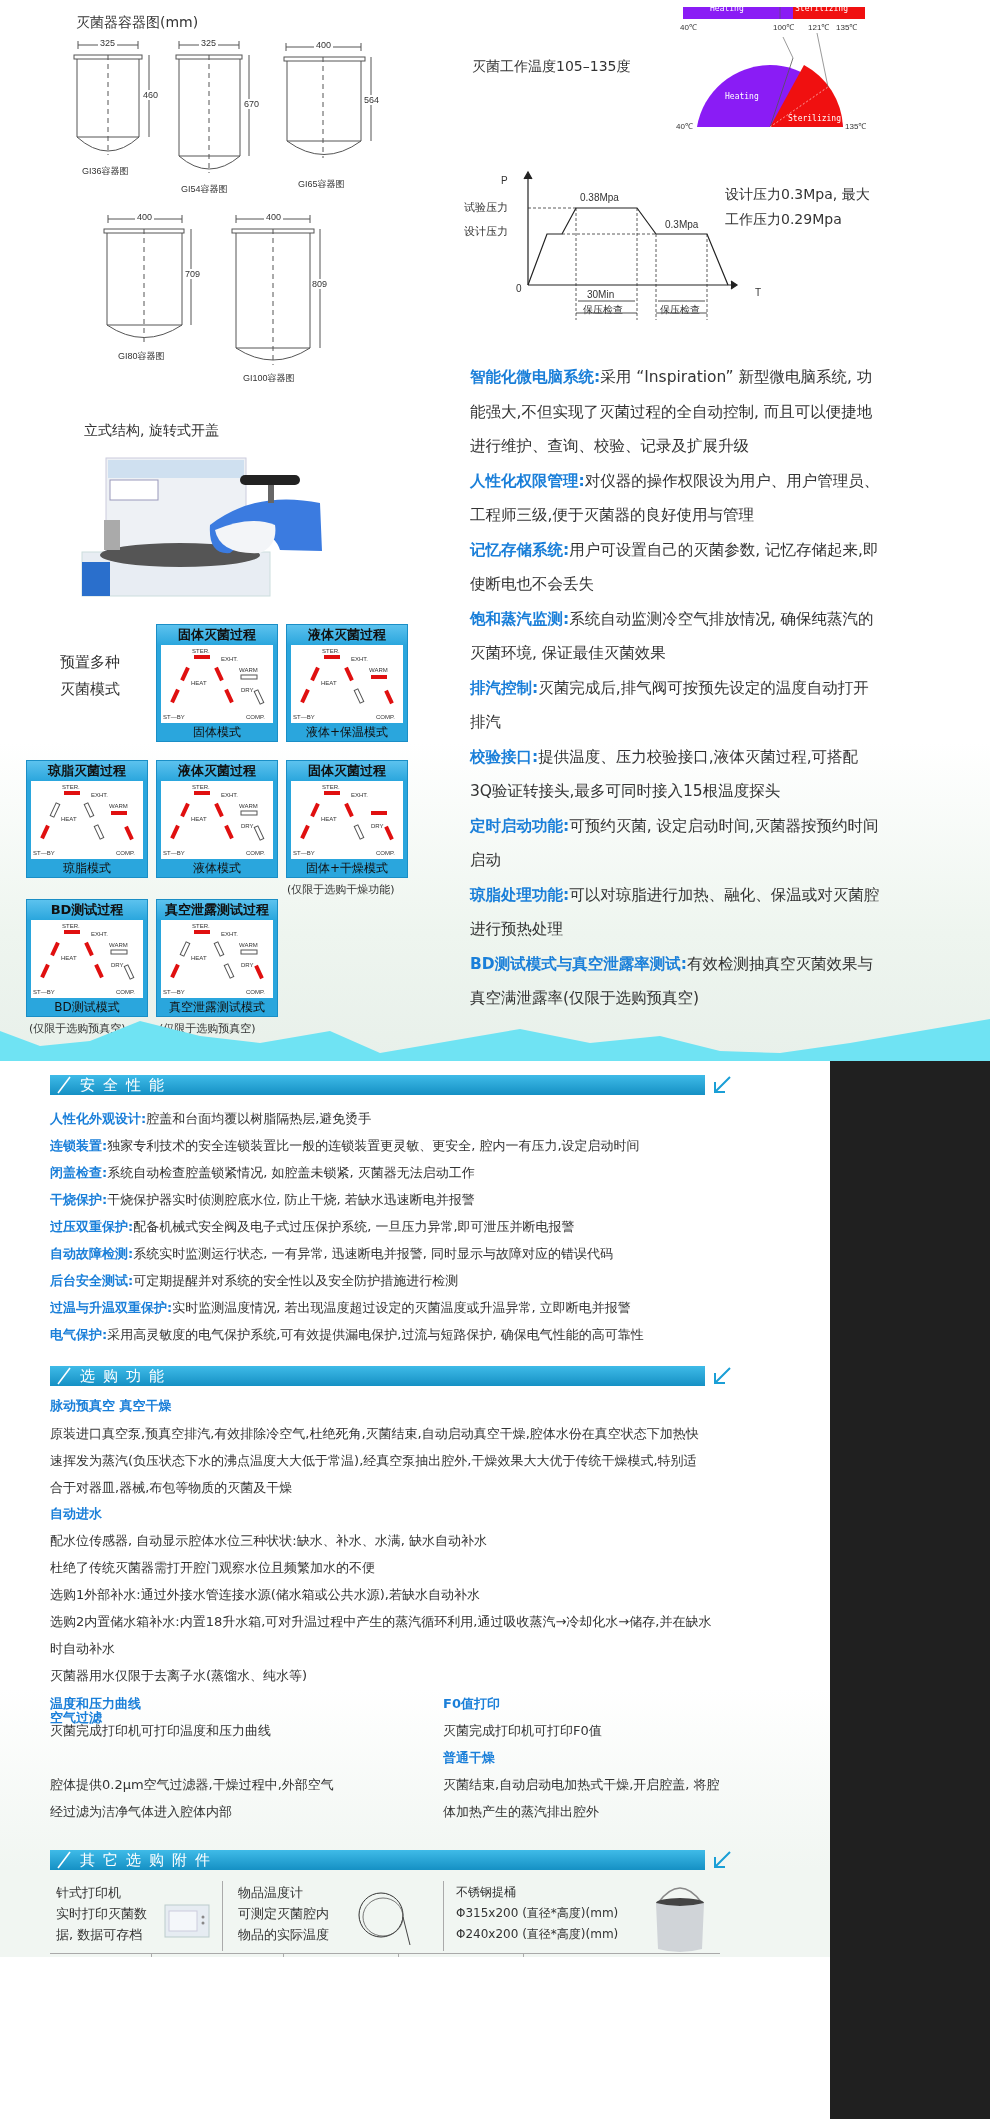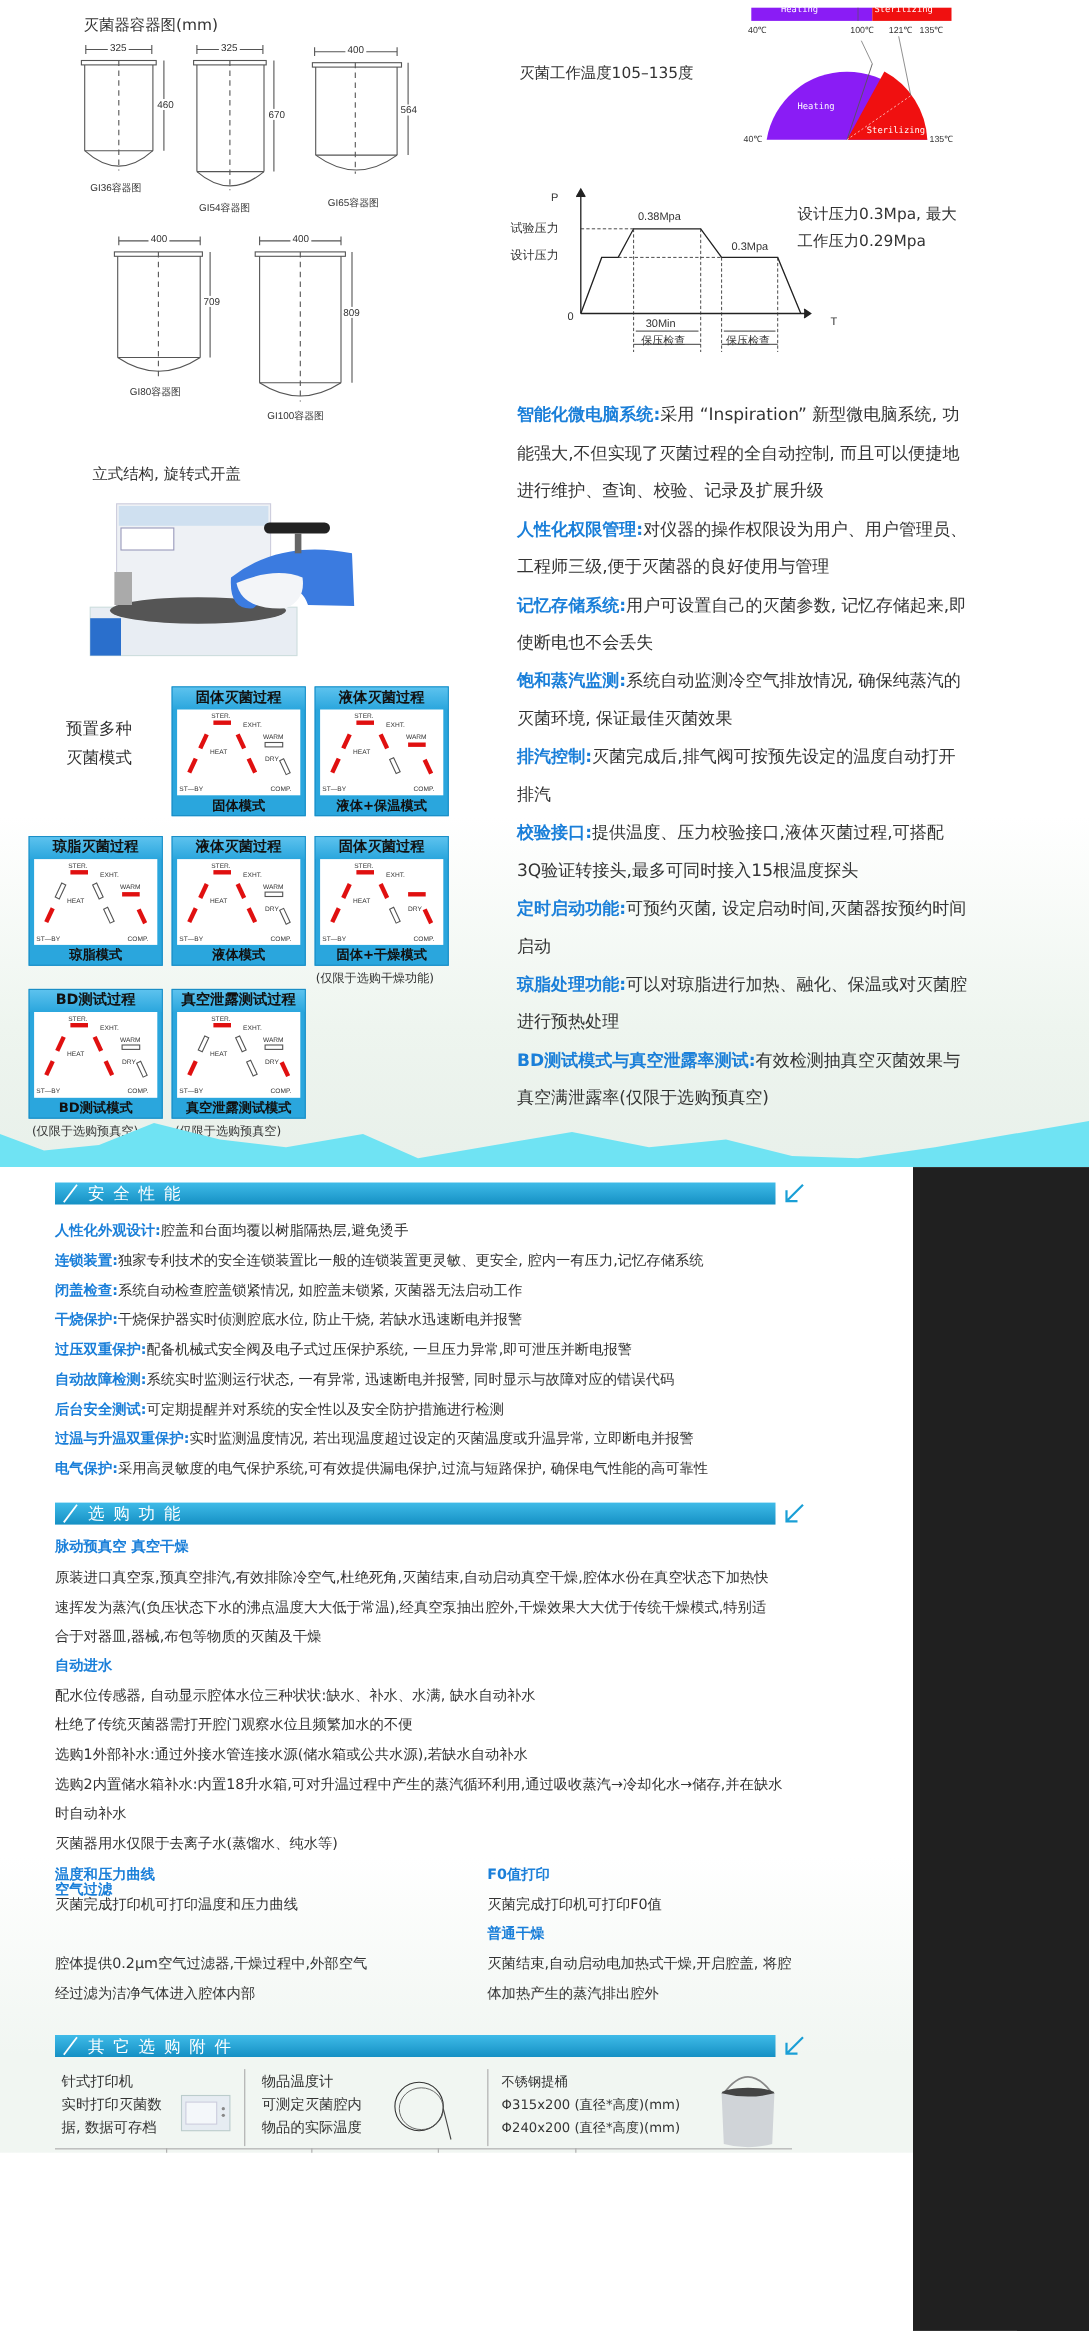--- a/index.html
+++ b/index.html
@@ -8,21 +8,21 @@
   .mtn { position: absolute; left: 0; bottom: 0; width: 990px; height: 70px; }
   .abs { position: absolute; }
   .t-title { font-size: 15px; color: #333; text-align: center; }
   .small-lab { font-size: 9px; color: #333; font-family: "Liberation Sans", sans-serif; text-align: center; }
   .container-svg { position: absolute; }
   .feat { position: absolute; left: 470px; top: 360px; width: 410px; font-size: 15.5px; line-height: 34.5px; color: #333; }
   .feat .k { color: #1a7fd9; font-weight: bold; }
   .mode-box { position: absolute; width: 122px; height: 118px; background: #2aa6dd; border: 1px solid #1a8ec6; }
   .mode-box .hd { height: 20px; text-align: center; color: #111; font-weight: bold; font-size: 13px; line-height: 20px; background: linear-gradient(#5cc2ee, #2aa6dd); }
   .mode-box .bd { position: relative; margin: 0 4px; height: 78px; background: #fff; }
-  .mode-box .ft { height: 18px; text-align: center; color: #111; font-weight: bold; font-size: 12px; line-height: 18px; }
+  .mode-box .ft { height: 18px; text-align: center; color: #111; font-weight: normal; font-size: 12px; line-height: 18px; }
   .mode-note { position: absolute; font-size: 11px; color: #333; }
   .bottom { position: absolute; left: 0; top: 1061px; width: 830px; height: 896px; background: linear-gradient(#ffffff 0%, #ffffff 70%, #f1f6f2 90%); overflow: hidden; }
   .dark { position: absolute; left: 830px; top: 1061px; width: 160px; height: 1058px; background: #202020; }
   .sec-bar { position: absolute; left: 50px; width: 655px; height: 20px; background: linear-gradient(#3fbbe8, #1590c4); }
   .sec-bar .lab { position: absolute; left: 30px; top: 0; color: #fff; font-size: 15px; letter-spacing: 8px; line-height: 20px; }
   .sec-bar .slash { position: absolute; left: 6px; top: 0; width: 20px; height: 20px; }
   .sec-arrow { position: absolute; left: 712px; width: 20px; height: 20px; }
   .li { position: absolute; left: 50px; font-size: 13px; color: #333; white-space: nowrap; }
   .li .k { color: #1a7fd9; font-weight: bold; }
   .opt-h { position: absolute; font-size: 13px; color: #1a7fd9; font-weight: bold; }
@@ -388,21 +388,21 @@
     <svg class="slash" viewBox="0 0 20 20">
         <line x1="2" y1="18" x2="14" y2="2" stroke="#fff" stroke-width="1.6"></line>
       </svg>
     <span class="lab">安全性能</span>
   </div>
   <svg class="sec-arrow" style="top:14px" viewBox="0 0 20 20">
       <path d="M18 2 L3 17 M3 7 L3 17 L13 17" stroke="#1a9fd6" stroke-width="2" fill="none"></path>
     </svg>
 
   <div class="li" style="top:49px"><span class="k">人性化外观设计:</span><span>腔盖和台面均覆以树脂隔热层,避免烫手</span></div>
-  <div class="li" style="top:76px"><span class="k">连锁装置:</span><span>独家专利技术的安全连锁装置比一般的连锁装置更灵敏、更安全, 腔内一有压力,记忆存储系统</span></div>
+  <div class="li" style="top:76px"><span class="k">连锁装置:</span><span>独家专利技术的安全连锁装置比一般的连锁装置更灵敏、更安全, 腔内一有压力,设定启动时间</span></div>
   <div class="li" style="top:103px"><span class="k">闭盖检查:</span><span>系统自动检查腔盖锁紧情况, 如腔盖未锁紧, 灭菌器无法启动工作</span></div>
   <div class="li" style="top:130px"><span class="k">干烧保护:</span><span>干烧保护器实时侦测腔底水位, 防止干烧, 若缺水迅速断电并报警</span></div>
   <div class="li" style="top:157px"><span class="k">过压双重保护:</span><span>配备机械式安全阀及电子式过压保护系统, 一旦压力异常,即可泄压并断电报警</span></div>
   <div class="li" style="top:184px"><span class="k">自动故障检测:</span><span>系统实时监测运行状态, 一有异常, 迅速断电并报警, 同时显示与故障对应的错误代码</span></div>
   <div class="li" style="top:211px"><span class="k">后台安全测试:</span><span>可定期提醒并对系统的安全性以及安全防护措施进行检测</span></div>
   <div class="li" style="top:238px"><span class="k">过温与升温双重保护:</span><span>实时监测温度情况, 若出现温度超过设定的灭菌温度或升温异常, 立即断电并报警</span></div>
   <div class="li" style="top:265px"><span class="k">电气保护:</span><span>采用高灵敏度的电气保护系统,可有效提供漏电保护,过流与短路保护, 确保电气性能的高可靠性</span></div>
 
   <div class="sec-bar" style="top:305px">
     <svg class="slash" viewBox="0 0 20 20">

